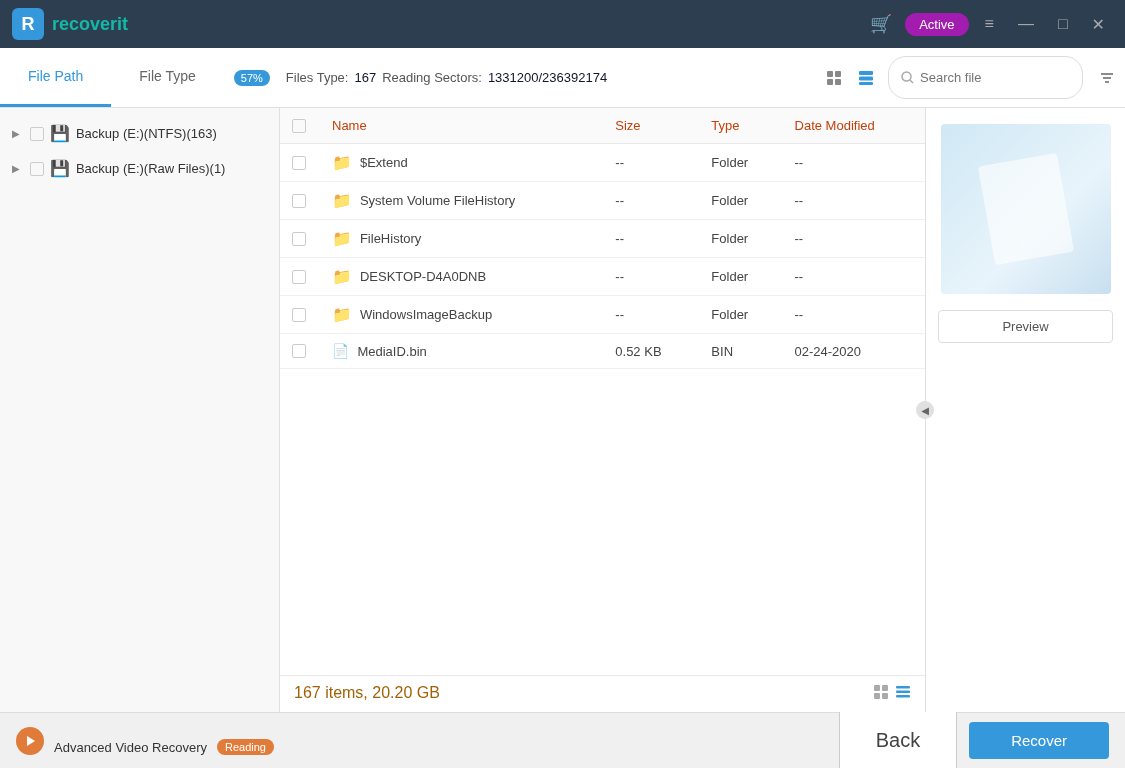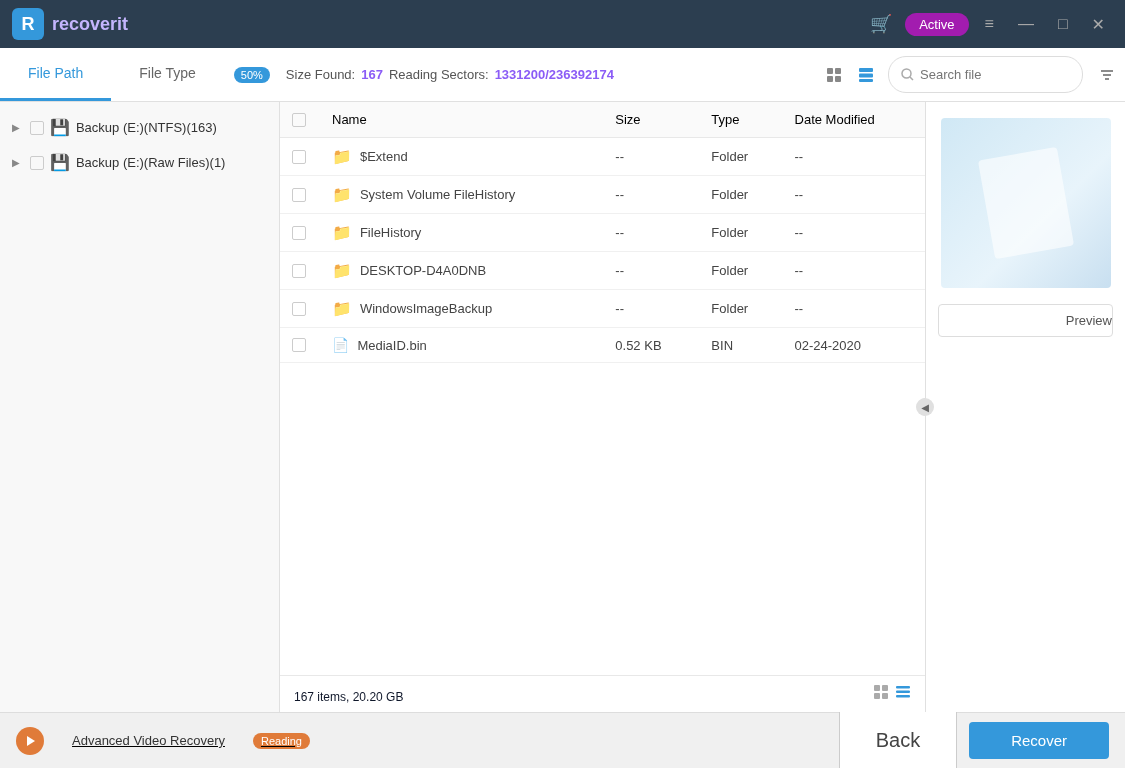--- a/index.html
+++ b/index.html
@@ -25,21 +25,21 @@
       background: #3498db;
       border-radius: 6px;
       display: flex;
       align-items: center;
       justify-content: center;
       color: white;
       font-size: 18px;
       font-weight: bold;
     }
     .logo-text {
-      color: #c4b5fd;
+      color: #14b8a6;
       font-size: 18px;
       font-weight: 600;
     }
     .title-bar-spacer { flex: 1; }
     .title-bar-actions {
       display: flex;
       align-items: center;
       gap: 8px;
     }
     .cart-btn {
@@ -64,21 +64,21 @@
       border-radius: 3px;
     }
 
     
     .tab-bar {
       background: white;
       display: flex;
       align-items: stretch;
       border-bottom: 1px solid #e0e0e0;
       flex-shrink: 0;
-      height: 54px;
+      height: 60px;
     }
     .tab {
       padding: 0 28px;
       display: flex;
       align-items: center;
       font-size: 14px;
       cursor: pointer;
       border-bottom: 3px solid transparent;
       color: #666;
     }
@@ -96,21 +96,21 @@
       margin-right: 10px;
     }
     .scan-info {
       display: flex;
       align-items: center;
       gap: 6px;
       font-size: 13px;
       color: #555;
       padding: 0 10px;
     }
-    .scan-info .highlight { color: #8b5cf6; font-weight: 700; }
+    .scan-info .highlight { color: #0f172a; font-weight: 400; }
     .tab-bar-spacer { flex: 1; }
     .view-btn {
       padding: 0 8px;
       display: flex;
       align-items: center;
       cursor: pointer;
       color: #666;
       font-size: 16px;
     }
     .search-box {
@@ -195,40 +195,40 @@
       width: 100%;
       border-collapse: collapse;
       font-size: 13px;
     }
     thead th {
       background: #fafafa;
       border-bottom: 1px solid #e8e8e8;
       padding: 10px 12px;
       text-align: left;
       font-weight: 500;
-      color: #000000;
+      color: #c2410c;
       position: sticky;
       top: 0;
     }
     thead th:first-child { width: 40px; }
     tbody tr { border-bottom: 1px solid #f0f0f0; }
     tbody td { padding: 9px 12px; color: #444; }
     .check-cell { width: 40px; }
     .file-name-cell { display: flex; align-items: center; gap: 8px; }
     .folder-icon { font-size: 16px; }
     .folder-icon.yellow { color: #f0a500; }
     .file-icon-white { font-size: 14px; color: #888; }
     .col-check { width: 14px; height: 14px; border: 1px solid #ccc; border-radius: 2px; }
     .file-list-footer {
       border-top: 1px solid #e8e8e8;
       padding: 8px 14px;
-      font-size: 12px;
-      color: #0f172a;
-      display: flex;
-      align-items: flex-end;
+      font-size: 16px;
+      color: #a16207;
+      display: flex;
+      align-items: flex-start;
       justify-content: space-between;
     }
     .footer-view-btns { display: flex; gap: 6px; }
     .footer-view-btn { cursor: pointer; color: #888; font-size: 16px; }
 
     
     .preview-panel {
       width: 200px;
       flex-shrink: 0;
       background: white;
@@ -260,21 +260,21 @@
     }
     .preview-btn {
       width: 100%;
       padding: 8px 0;
       border: 1px solid #ddd;
       border-radius: 4px;
       background: white;
       font-size: 13px;
       color: #555;
       cursor: pointer;
-      text-align: right;
+      text-align: center;
     }
     .panel-collapse-arrow {
       position: absolute;
       left: -10px;
       top: 50%;
       transform: translateY(-50%);
       background: #e0e0e0;
       border-radius: 50%;
       width: 18px; height: 18px;
       display: flex; align-items: center; justify-content: center;
@@ -289,24 +289,23 @@
       border-top: 1px solid #ddd;
       height: 56px;
       display: flex;
       align-items: center;
       padding: 0 16px;
       flex-shrink: 0;
       gap: 12px;
     }
     .advanced-recovery {
       display: flex;
-      align-items: center;
-      gap: 28px;
+      align-items: flex-end;
+      gap: 10px;
       flex: 1;
-      text-decoration: underline;
     }
     .av-icon {
       width: 28px; height: 28px;
       background: #e07b39;
       border-radius: 50%;
       display: flex;
       align-items: center;
       justify-content: center;
       font-size: 14px;
       color: white;
@@ -362,22 +361,22 @@
 </div>
 
 <div class="tab-bar">
   <div class="tab active">
     <span>File Path</span>
   </div>
   <div class="tab">
     <span>File Type</span>
   </div>
   <div class="scan-info">
-    <span class="progress-badge">50%</span>
-    <span>Size Found: </span>
+    <span class="progress-badge">57%</span>
+    <span>Files Type: </span>
     <span class="highlight">167</span>
     <span>Reading Sectors:</span>
     <span class="highlight">1331200/236392174</span>
   </div>
   <div class="tab-bar-spacer"></div>
   <div class="view-btn">
     <svg width="16" height="16" viewBox="0 0 16 16" fill="none" xmlns="http://www.w3.org/2000/svg">
       <rect x="1" y="1" width="6" height="6" rx="1" fill="#888"></rect>
       <rect x="9" y="1" width="6" height="6" rx="1" fill="#888"></rect>
       <rect x="1" y="9" width="6" height="6" rx="1" fill="#888"></rect>

